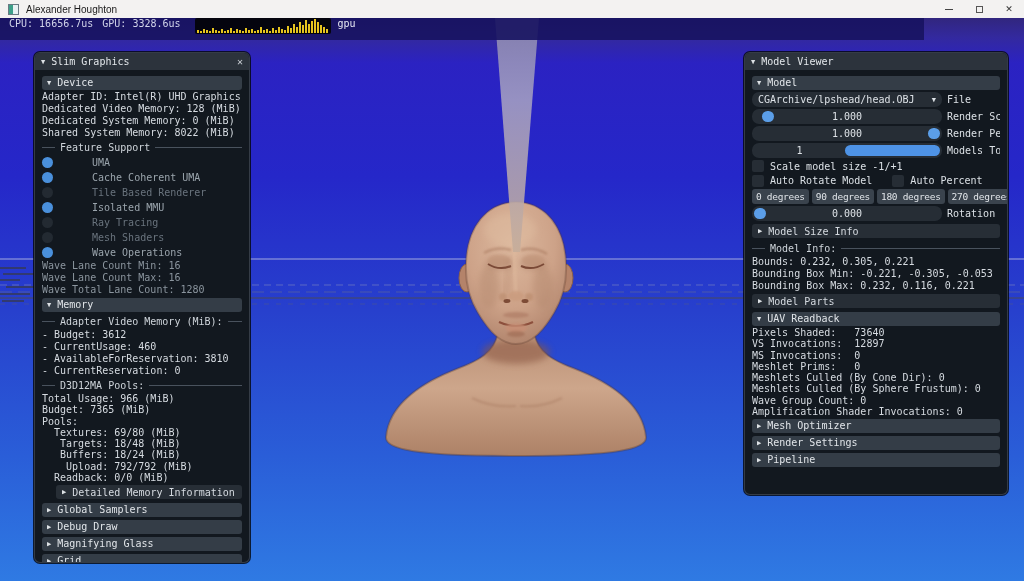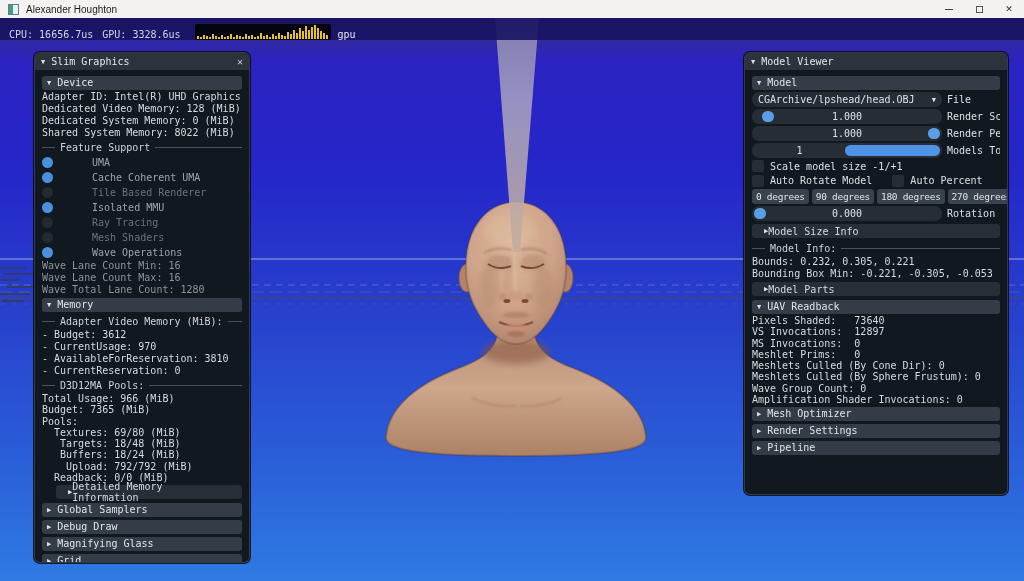--- a/index.html
+++ b/index.html
@@ -18,22 +18,22 @@
   .glyph-max { width:7px; height:7px; border:1px solid #555; display:inline-block; }
   .glyph-close { font-size:9px; color:#333; }
 
   
   .scene { position:absolute; left:0; top:18px; width:1024px; height:563px;
            background:linear-gradient(180deg,#31267e 0%,#33299f 3.5%,#2b22c2 8%,#2527c9 28%,
                        #2740cd 52%,#2a5ed8 78%,#2f7ae3 100%); }
   .scene svg.viewport { position:absolute; left:0; top:0; width:1024px; height:563px; }
 
   
-  .statsbar { position:absolute; left:0; top:0; width:1024px; height:22px;
-              background:rgba(23,19,97,0.90); display:flex; align-items:flex-end;
+  .statsbar { position:absolute; left:0; top:0; width:924px; height:22px;
+              background:rgba(23,19,97,0.90); display:flex; align-items:flex-start;
               font-size:10px; color:#d2d5ea; z-index:5; }
   .statsbar .stat { margin-left:9px; white-space:pre; }
   .gpu-graph { margin-left:14px; width:136px; height:16px; background:#04040e; border-radius:2px;
                display:flex; align-items:flex-end; gap:1px; padding:1px 2px; overflow:hidden; }
   .gbar { width:2px; background:#e6c41f; flex:0 0 auto; }
   .graph-label { margin-left:7px; color:#e4e6f2; }
 
   
   .panel { position:absolute; background:#12181f; border:1px solid rgba(72,80,92,0.65);
            box-shadow:0 0 0 1px rgba(3,5,9,0.8); border-radius:6px; overflow:hidden;
@@ -47,21 +47,21 @@
 
   .arr { font-size:7px; color:#dde1e5; flex:0 0 auto; }
   .arr-down::before { content:"▼"; }
   .arr-right::before { content:"▶"; }
   .close-x { margin-left:auto; color:#c7ccd1; font-size:10px; }
   .close-x::before { content:"✕"; }
 
   .chead { background:#343d47; border-radius:3px; height:14px; display:flex; align-items:center;
            gap:6px; padding:0 5px; margin:1.5px 0; flex:0 0 auto; color:#e1e5e9; }
   .tree  { background:#272e36; border-radius:3px; height:14px; display:flex; align-items:center;
-           padding:0 12px; margin:2px 0; flex:0 0 auto; }
+           gap:6px; padding:0 6px; margin:2px 0; flex:0 0 auto; }
   .tree.indent { margin-left:14px; }
 
   .line { white-space:pre; line-height:12px; height:12px; flex:0 0 auto; overflow:hidden; }
   .line.tight { line-height:11.3px; height:11.3px; }
   .line.dim { color:#8b959e; }
 
   .sep { display:flex; align-items:center; gap:5px; margin:3px 0 2px 0; color:#ced4da; flex:0 0 auto; }
   .sep::before { content:""; width:13px; height:1px; background:#49525d; flex:0 0 auto; }
   .sep::after  { content:""; flex:1; height:1px; background:#49525d; }
 
@@ -297,21 +297,21 @@
         <div class="line dim">Wave Total Lane Count: 1280</div>
 
         <div class="chead">
           <span class="arr arr-down"></span>
           <span>Memory</span>
         </div>
         <div class="sep">
             <span>Adapter Video Memory (MiB):</span>
           </div>
         <div class="line">- Budget: 3612</div>
-        <div class="line">- CurrentUsage: 970</div>
+        <div class="line">- CurrentUsage: 460</div>
         <div class="line">- AvailableForReservation: 3810</div>
         <div class="line">- CurrentReservation: 0</div>
         <div class="sep">
             <span>D3D12MA Pools:</span>
           </div>
         <div class="line tight">Total Usage: 966 (MiB)</div>
         <div class="line tight">Budget: 7365 (MiB)</div>
         <div class="line tight">Pools:</div>
         <div class="line tight">  Textures: 69/80 (MiB)</div>
         <div class="line tight">   Targets: 18/48 (MiB)</div>
@@ -417,20 +417,21 @@
         <div class="tree">
           <span class="arr arr-right"></span>
           <span>Model Size Info</span>
         </div>
 
         <div class="sep">
             <span>Model Info:</span>
           </div>
         <div class="line">Bounds: 0.232, 0.305, 0.221</div>
         <div class="line">Bounding Box Min: -0.221, -0.305, -0.053</div>
+        <div class="line">Bounding Box Max: 0.232, 0.116, 0.221</div>
 
         <div class="tree">
           <span class="arr arr-right"></span>
           <span>Model Parts</span>
         </div>
 
         <div class="chead">
           <span class="arr arr-down"></span>
           <span>UAV Readback</span>
         </div>

